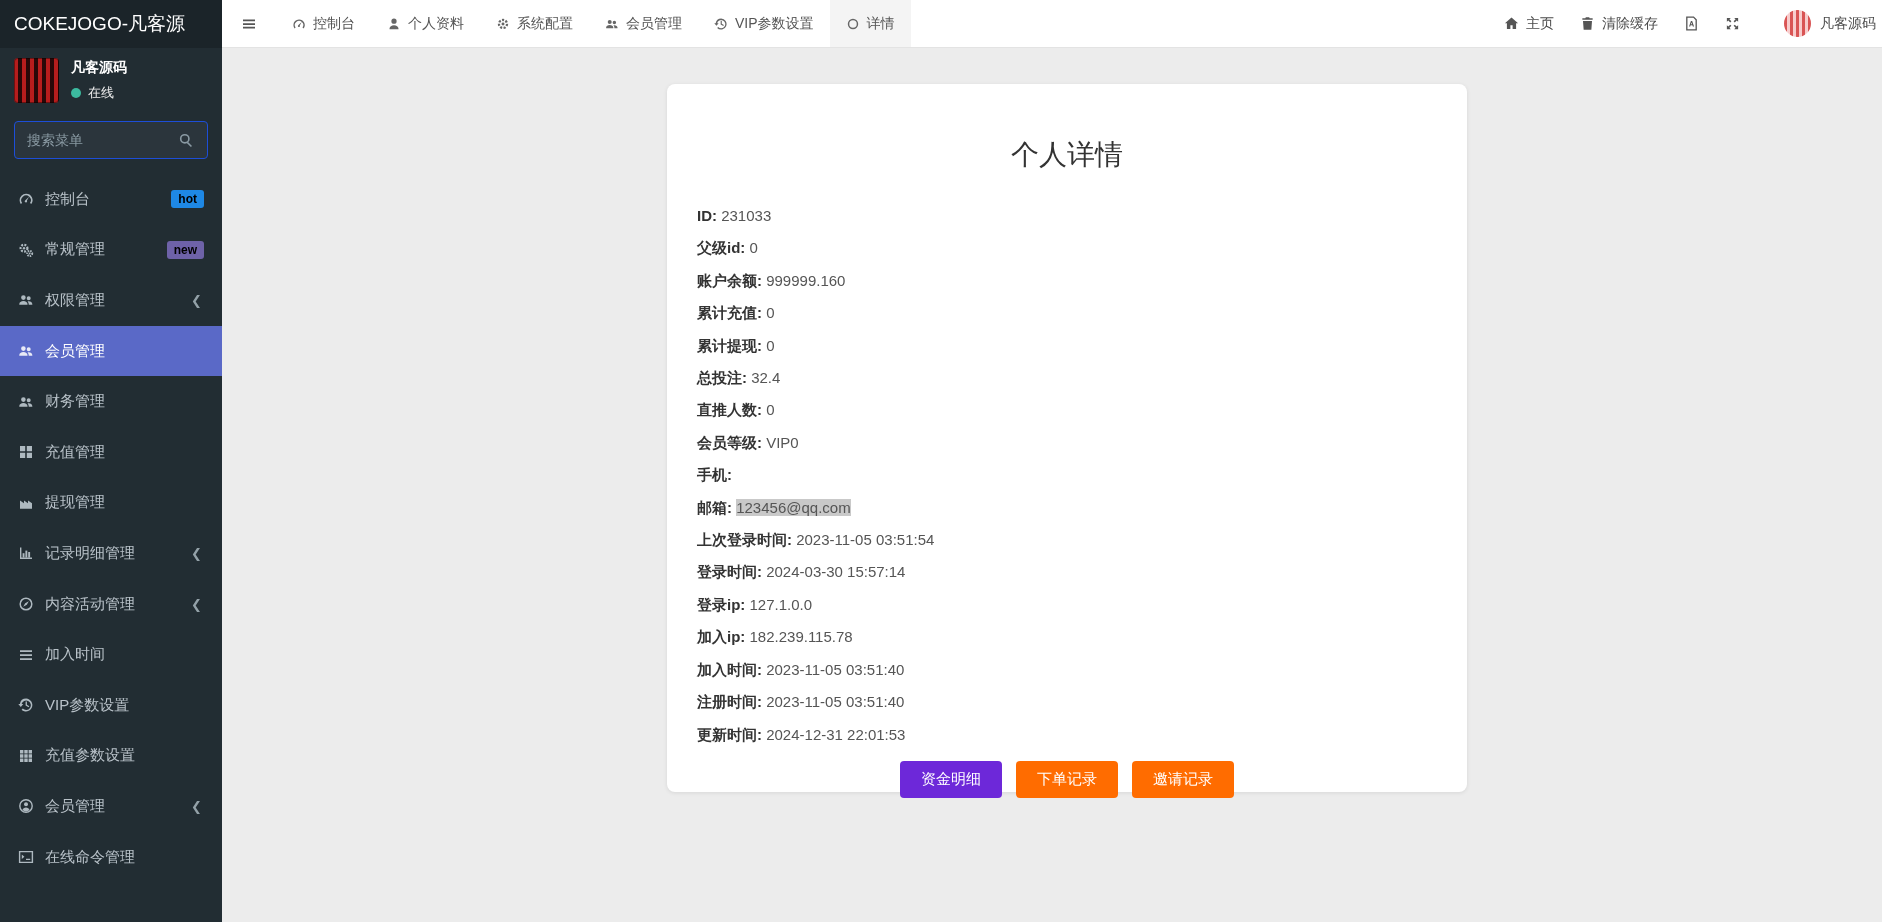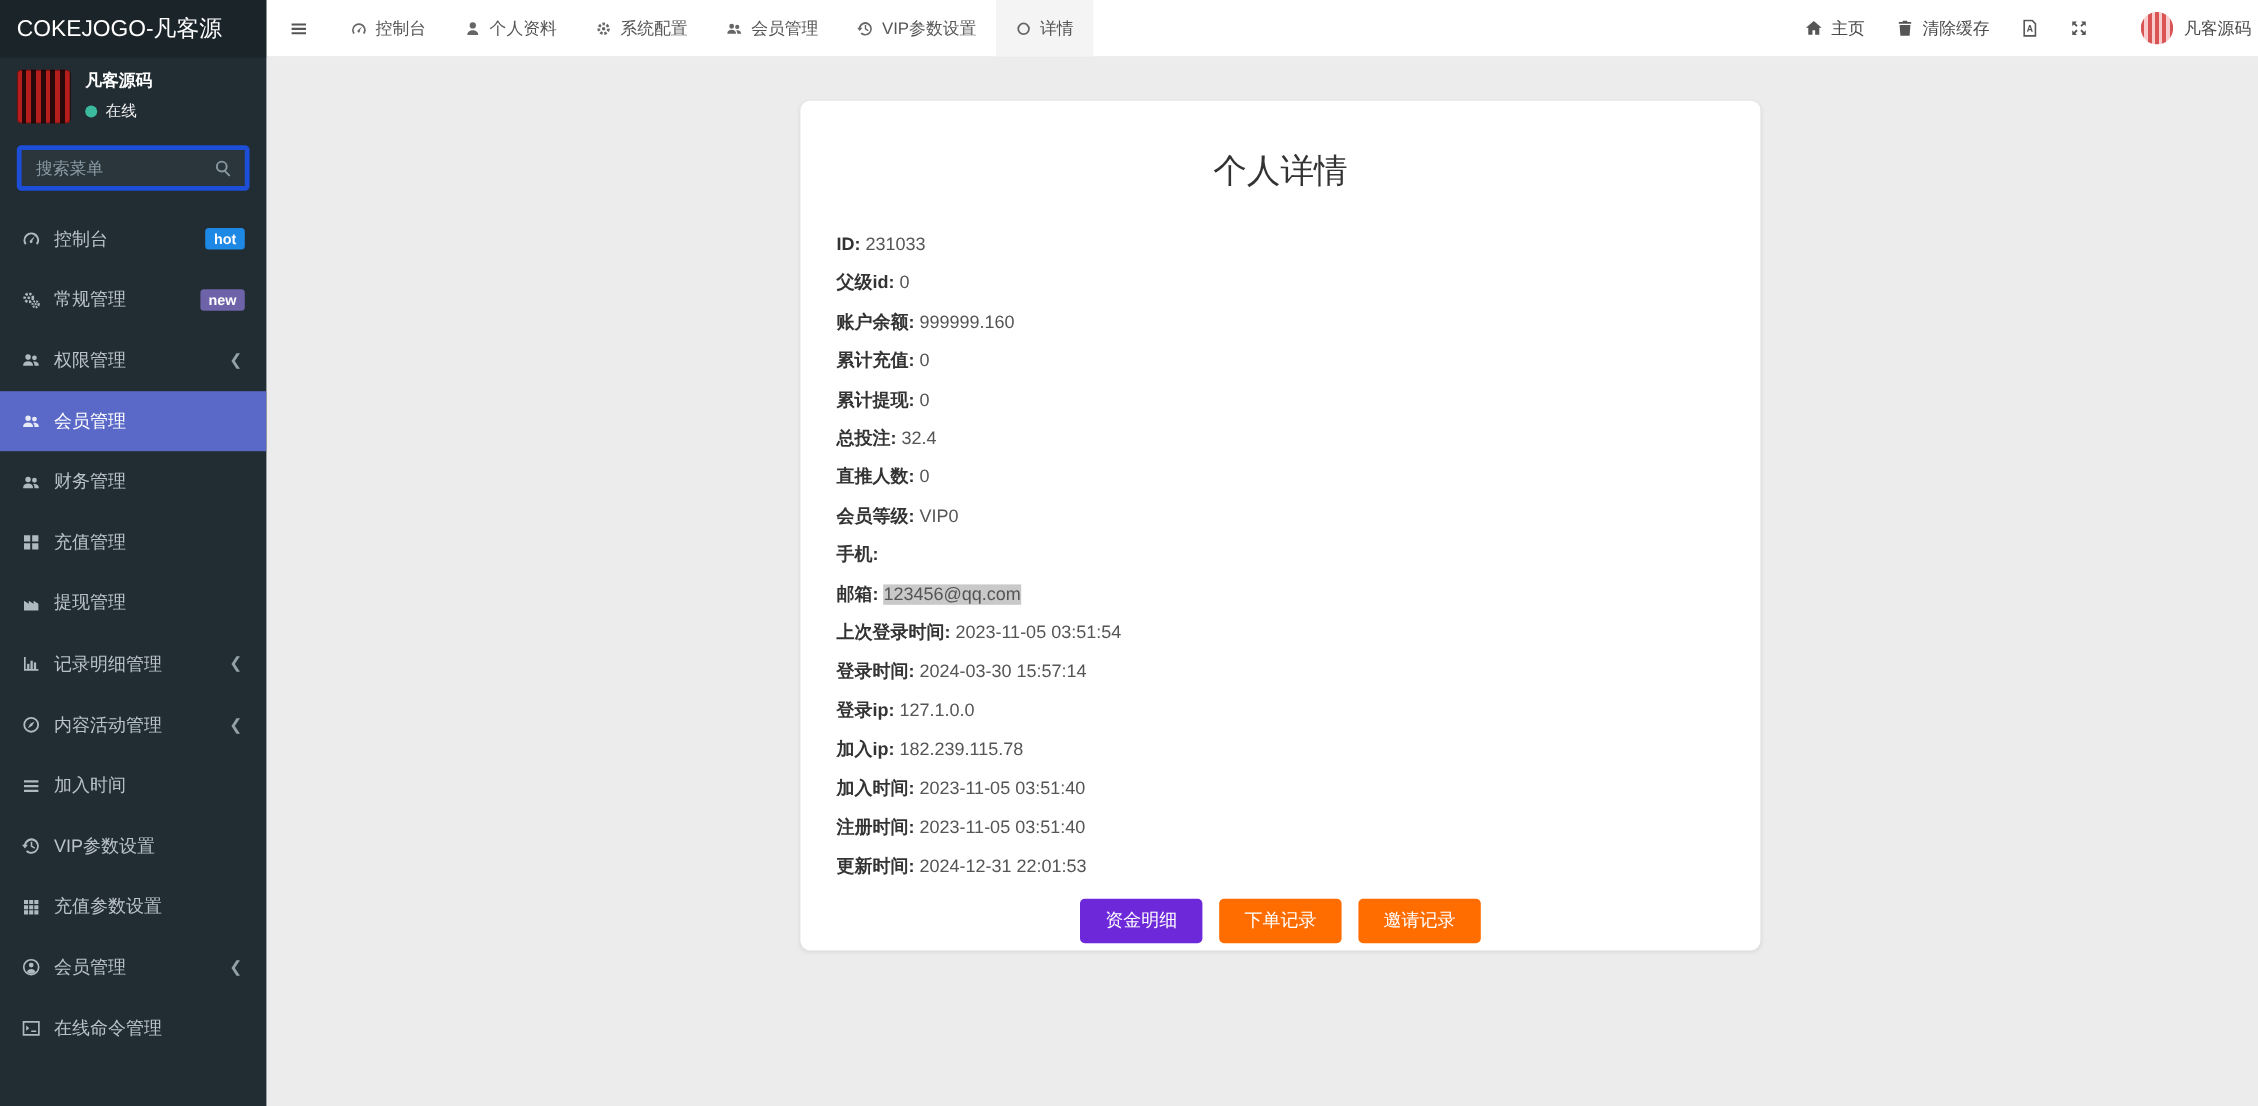--- a/index.html
+++ b/index.html
@@ -25,39 +25,39 @@
     background:#230d0d;
     background-image:repeating-linear-gradient(90deg, rgba(190,30,30,.95) 0 4px, rgba(40,8,8,.95) 4px 8px);
     box-shadow:inset 0 0 0 1px rgba(0,0,0,.4);
   }
   .user-info { margin-left:12px; }
   .user-name { color:#fff; font-size:14px; font-weight:bold; margin-bottom:7px; }
   .user-status { color:#eee; font-size:13px; display:flex; align-items:center; }
   .status-dot { width:10px; height:10px; border-radius:50%; margin-right:7px; }
   .search-wrap { margin:10px 14px 0; position:relative; }
   .search-input {
-    width:100%; height:38px; background:#2b353c; border:4px solid #1d4ed8; border-radius:4px;
+    width:100%; height:38px; background:#2b353c; border:1px solid #1d4ed8; border-radius:4px;
     color:#fdba74; font-size:14px; padding:0 34px 0 12px; outline:none;
     font-family:inherit;
   }
   .search-input::placeholder { color:#8a9aa3; }
   .search-btn {
     position:absolute; right:8px; top:8px; width:22px; height:22px; color:#8a9aa3;
     background:none; border:none; cursor:pointer;
   }
   .menu { list-style:none; margin-top:15px; }
   .menu-item {
     height:50.6px; display:flex; align-items:center; padding:0 16px;
     color:#b9c2c9; font-size:15px; cursor:pointer; position:relative; white-space:nowrap;
   }
   .menu-item .mi-icon { width:20px; margin-right:9px; display:inline-flex; justify-content:center; color:#aeb9c0; flex:0 0 20px; }
   .menu-item.active { color:#fff; }
   .menu-item.active .mi-icon { color:#e8eaf6; }
   .badge {
-    margin-left:auto; margin-right:2px; color:#ffffff; font-size:12px; font-weight:bold;
+    margin-left:auto; margin-right:2px; color:#000000; font-size:12px; font-weight:bold;
     padding:2px 7px; border-radius:3px; line-height:1.2;
   }
   .chevron { margin-left:auto; margin-right:4px; color:#93a1a8; font-size:13px; }
 
   
   .navbar {
     position:absolute; left:222px; top:0; width:1660px; height:48px; background:#fff;
     border-bottom:1px solid #e3e3e3; display:flex; align-items:stretch; z-index:4;
   }
   .nav-toggle { width:54px; display:flex; align-items:center; justify-content:center; color:#555; cursor:pointer; }
@@ -82,21 +82,21 @@
     background:#f3c6c6;
     background-image:repeating-linear-gradient(90deg, rgba(214,72,72,.9) 0 3px, rgba(248,205,205,.9) 3px 6px);
   }
   .nav-profile .np-name { color:#4a4a4a; font-size:14px; }
 
   
   .content { position:absolute; left:222px; top:48px; width:1660px; height:874px; background:#ececec; }
   .card {
     position:absolute; left:445px; top:36px; width:800px; height:708px;
     background:#fff; border-radius:8px; box-shadow:0 1px 4px rgba(0,0,0,.09);
-    padding:24px 30px 20px;
+    padding:36px 30px 20px;
   }
   .card-title { font-size:28px; font-weight:400; color:#333; text-align:center; margin:16px 0 26px; }
   .fields p { font-size:15px; line-height:32.4px; color:#555; }
   .fields b { color:#333; }
   .hl { background:#c9c9c9; }
   .btn-row { text-align:center; margin-top:10px; }
   .btn {
     display:inline-block; border:none; border-radius:4px; color:#fff; font-size:15px;
     padding:9px 21px; margin:0 7px; cursor:pointer; font-family:inherit;
   }

